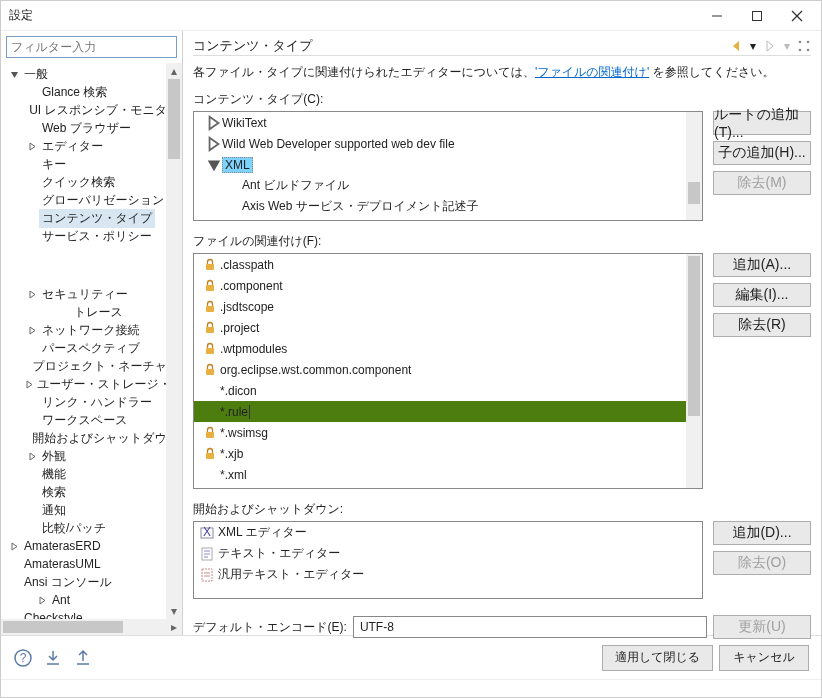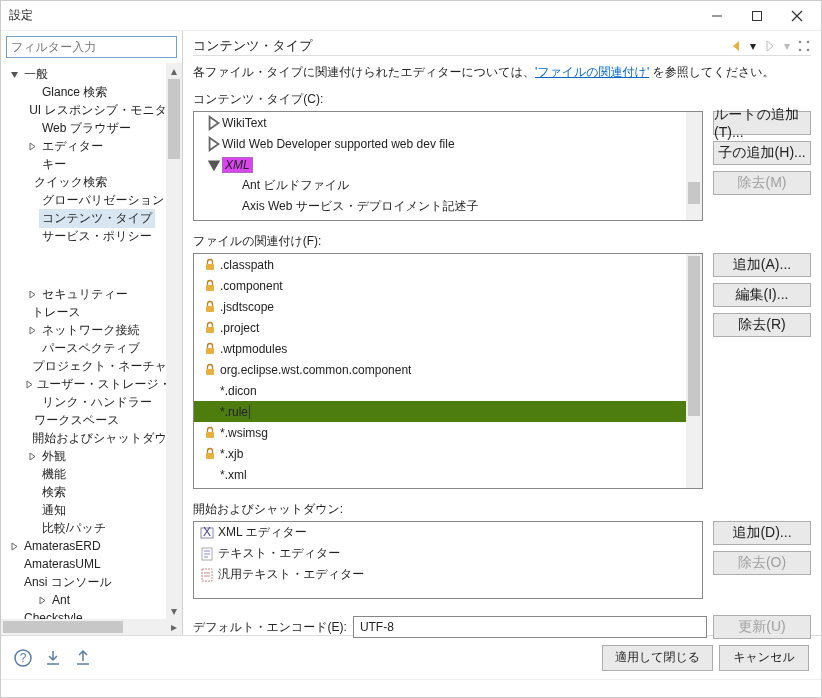--- a/index.html
+++ b/index.html
@@ -111,21 +111,21 @@
               <svg viewBox="0 0 9 9">
                 <path d="M2 1 L7 4.5 L2 8 Z" fill="none" stroke="#666"></path>
               </svg>
             </span>
             <span class="lbl">エディター</span>
           </div>
           <div class="tn" style="padding-left: 24px;">
             <span class="ar"></span>
             <span class="lbl">キー</span>
           </div>
-          <div class="tn" style="padding-left: 16px;">
+          <div class="tn" style="padding-left: 24px;">
             <span class="ar"></span>
             <span class="lbl">クイック検索</span>
           </div>
           <div class="tn" style="padding-left: 24px;">
             <span class="ar"></span>
             <span class="lbl">グローバリゼーション</span>
           </div>
           <div class="tn selected" style="padding-left: 24px;">
             <span class="ar"></span>
             <span class="lbl">コンテンツ・タイプ</span>
@@ -135,21 +135,21 @@
             <span class="lbl">サービス・ポリシー</span>
           </div>
           <div class="tn" style="padding-left: 24px; margin-top: 40px;">
             <span class="ar">
               <svg viewBox="0 0 9 9">
                 <path d="M2 1 L7 4.5 L2 8 Z" fill="none" stroke="#666"></path>
               </svg>
             </span>
             <span class="lbl">セキュリティー</span>
           </div>
-          <div class="tn" style="padding-left: 14px;">
+          <div class="tn" style="padding-left: 32px; gap: 24px;">
             <span class="ar"></span>
             <span class="lbl">トレース</span>
           </div>
           <div class="tn" style="padding-left: 24px;">
             <span class="ar">
               <svg viewBox="0 0 9 9">
                 <path d="M2 1 L7 4.5 L2 8 Z" fill="none" stroke="#666"></path>
               </svg>
             </span>
             <span class="lbl">ネットワーク接続</span>
@@ -167,21 +167,21 @@
               <svg viewBox="0 0 9 9">
                 <path d="M2 1 L7 4.5 L2 8 Z" fill="none" stroke="#666"></path>
               </svg>
             </span>
             <span class="lbl">ユーザー・ストレージ・サービス</span>
           </div>
           <div class="tn" style="padding-left: 24px;">
             <span class="ar"></span>
             <span class="lbl">リンク・ハンドラー</span>
           </div>
-          <div class="tn" style="padding-left: 16px;">
+          <div class="tn" style="padding-left: 24px;">
             <span class="ar"></span>
             <span class="lbl">ワークスペース</span>
           </div>
           <div class="tn" style="padding-left: 24px;">
             <span class="ar"></span>
             <span class="lbl">開始およびシャットダウン</span>
           </div>
           <div class="tn" style="padding-left: 24px;">
             <span class="ar">
               <svg viewBox="0 0 9 9">
@@ -306,21 +306,21 @@
                 </svg>
               </span>
               <span>Wild Web Developer supported web dev file</span>
             </div>
             <div class="li" style="padding-left: 12px;">
               <span class="ar">
                 <svg viewBox="0 0 9 9">
                   <path d="M1 2 L8 2 L4.5 8 Z" fill="#555"></path>
                 </svg>
               </span>
-              <span style="background: #d946ef; border: 1px dotted rgb(136, 136, 136); padding: 0px 2px; font-style: italic;">XML</span>
+              <span style="background: #7dd3fc; border: 1px dotted rgb(136, 136, 136); padding: 0px 2px;">XML</span>
             </div>
             <div class="li" style="padding-left: 32px;">
               <span class="ar"></span>
               <span>Ant ビルドファイル</span>
             </div>
             <div class="li" style="padding-left: 32px;">
               <span class="ar"></span>
               <span>Axis Web サービス・デプロイメント記述子</span>
             </div>
             <div class="li" style="padding-left: 32px;">

